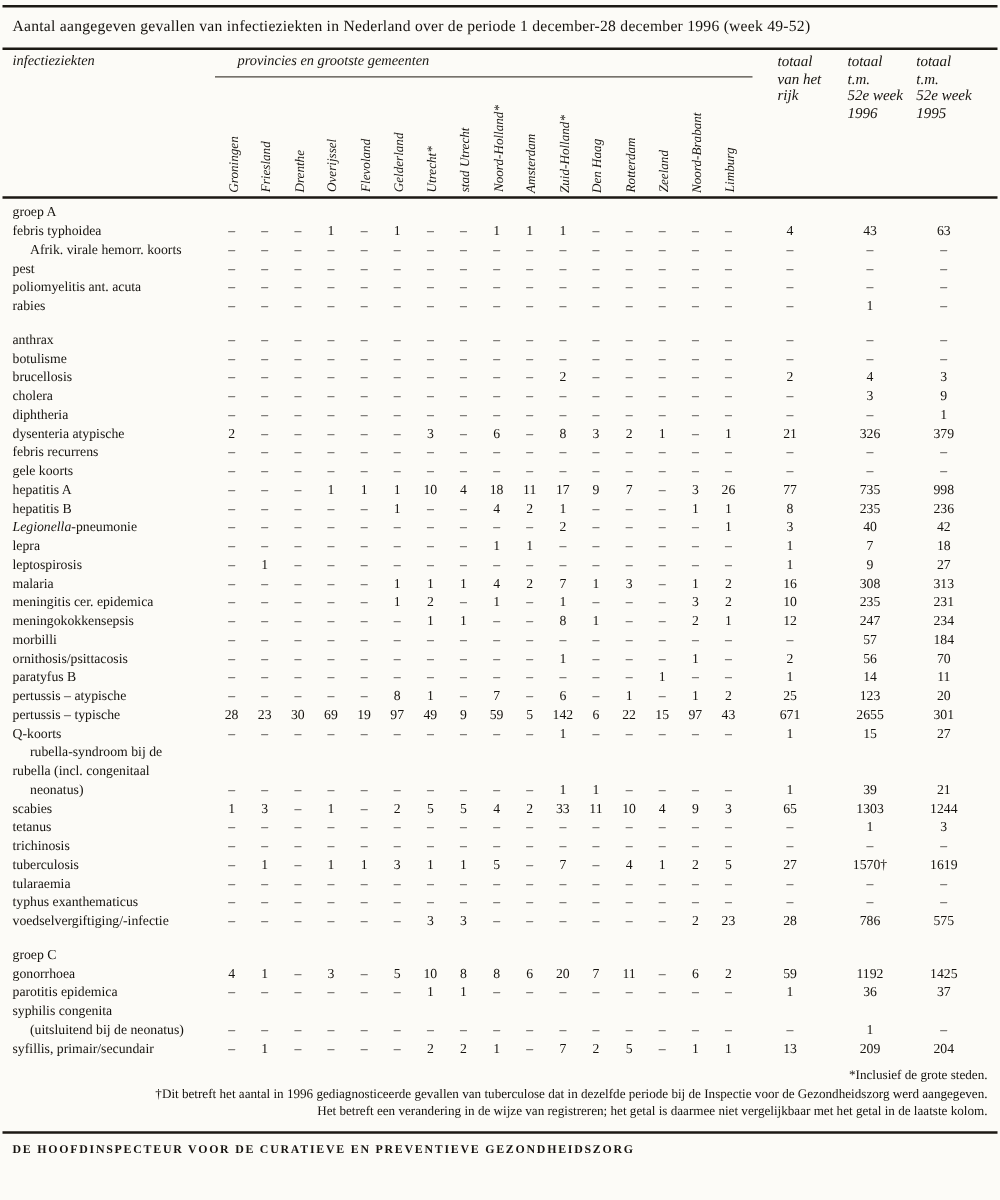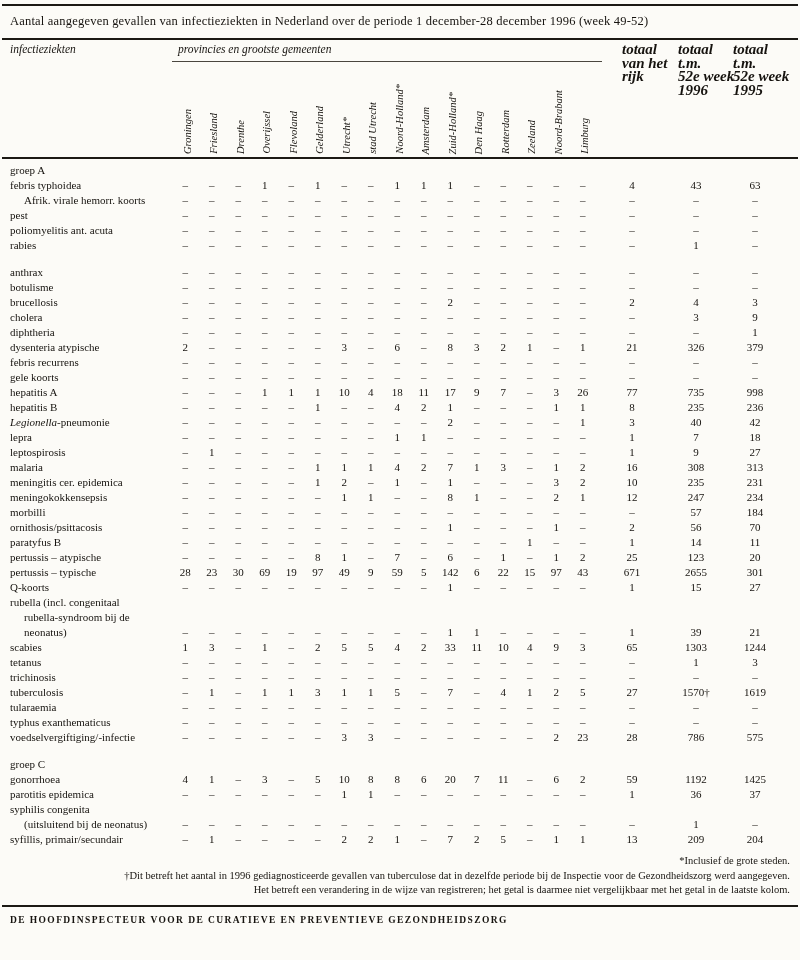--- a/index.html
+++ b/index.html
@@ -14,21 +14,21 @@
   
   .thead{position:relative;height:117px;margin:0 2px;}
   .h-ital{position:absolute;top:3px;font-style:italic;font-size:11.5px;white-space:nowrap;}
   .prov-underline{position:absolute;left:170px;top:21px;width:430px;height:1px;background:#4a463f;}
   .rotcol{
     position:absolute;bottom:3px;
     writing-mode:vertical-rl;transform:rotate(180deg);
     font-style:italic;font-size:10.5px;line-height:13px;
     white-space:nowrap;
   }
-  .tot-head{position:absolute;top:3px;font-style:italic;font-size:15px;line-height:13.5px;white-space:nowrap;font-weight:bold;}
+  .tot-head{position:absolute;top:3px;font-style:italic;font-size:12px;line-height:13.5px;white-space:nowrap;}
   
   .tbody{padding:4px 0 0 10px;}
   .row{display:grid;grid-template-columns:162px repeat(16,26.5px) 72px 56px 62px;height:15px;line-height:15px;font-size:11px;}
   .lab{white-space:nowrap;overflow:visible;}
   .lab.ind{padding-left:14px;}
   .lab.it{}
   .val,.tot{text-align:center;}
   .spacer{height:12px;}
   
   .footnotes{margin:7px 10px 0 10px;font-size:10.5px;line-height:14.5px;text-align:right;}
@@ -38,21 +38,21 @@
 </head>
 <body>
 
 <div class="page">
   <div class="rule" style="margin-top:4px;"></div>
   <div class="title">Aantal aangegeven gevallen van infectieziekten in Nederland over de periode 1 december-28 december 1996 (week 49-52)</div>
   <div class="rule"></div>
 
   <div class="thead">
     <div class="h-ital" style="left:8px;">infectieziekten</div>
-    <div class="h-ital" style="left:176px;">provincies en grootste gemeenten</div>
+    <div class="h-ital" style="left:188px;">provincies en grootste gemeenten</div>
     <div class="prov-underline"></div>
     <div id="rotcols">
         <div class="rotcol" style="left: 178.5px;">Groningen</div>
         <div class="rotcol" style="left: 205px;">Friesland</div>
         <div class="rotcol" style="left: 231.5px;">Drenthe</div>
         <div class="rotcol" style="left: 258px;">Overijssel</div>
         <div class="rotcol" style="left: 284.5px;">Flevoland</div>
         <div class="rotcol" style="left: 311px;">Gelderland</div>
         <div class="rotcol" style="left: 337.5px;">Utrecht*</div>
         <div class="rotcol" style="left: 364px;">stad Utrecht</div>
@@ -681,24 +681,24 @@
         <div class="val">–</div>
         <div class="val">–</div>
         <div class="val">–</div>
         <div class="val">–</div>
         <div class="val">–</div>
         <div class="tot">1</div>
         <div class="tot">15</div>
         <div class="tot">27</div>
       </div>
       <div class="row">
+        <div class="lab ind">rubella-syndroom bij de</div>
+      </div>
+      <div class="row">
         <div class="lab">rubella (incl. congenitaal</div>
-      </div>
-      <div class="row">
-        <div class="lab ind">rubella-syndroom bij de</div>
       </div>
       <div class="row">
         <div class="lab ind">neonatus)</div>
         <div class="val">–</div>
         <div class="val">–</div>
         <div class="val">–</div>
         <div class="val">–</div>
         <div class="val">–</div>
         <div class="val">–</div>
         <div class="val">–</div>

